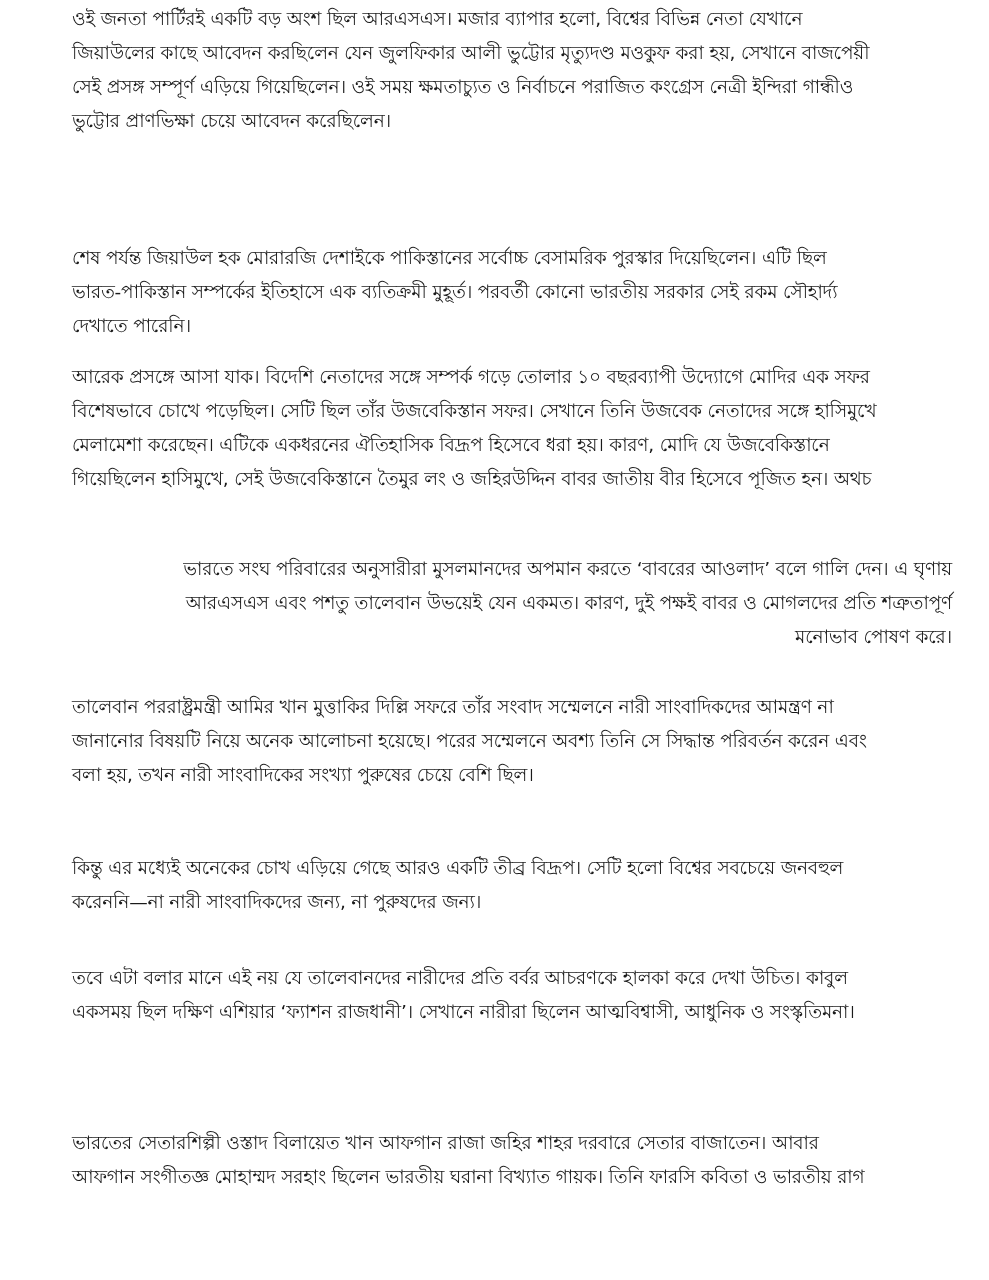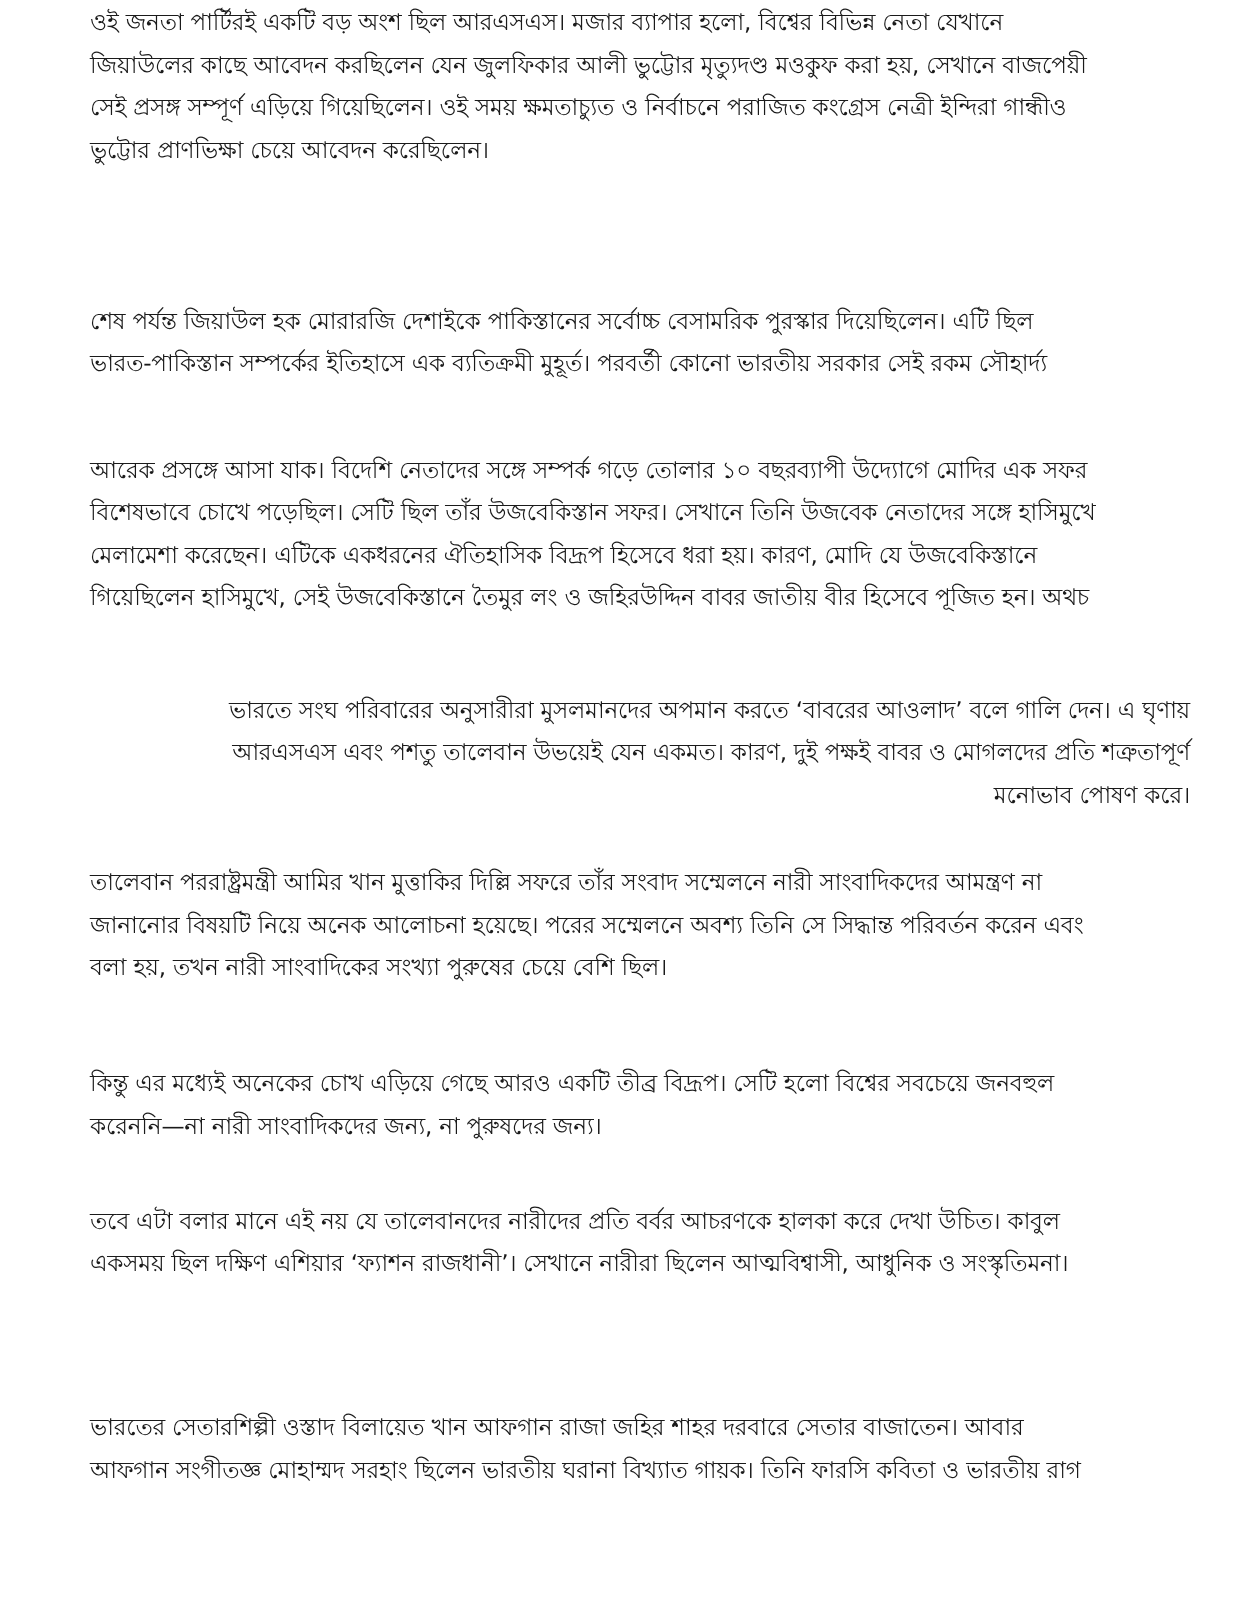--- a/index.html
+++ b/index.html
@@ -53,20 +53,21 @@
   <p class="para" id="p1">
     <span class="line">ওই জনতা পার্টিরই একটি বড় অংশ ছিল আরএসএস। মজার ব্যাপার হলো, বিশ্বের বিভিন্ন নেতা যেখানে</span>
     <span class="line">জিয়াউলের কাছে আবেদন করছিলেন যেন জুলফিকার আলী ভুট্টোর মৃত্যুদণ্ড মওকুফ করা হয়, সেখানে বাজপেয়ী</span>
     <span class="line">সেই প্রসঙ্গ সম্পূর্ণ এড়িয়ে গিয়েছিলেন। ওই সময় ক্ষমতাচ্যুত ও নির্বাচনে পরাজিত কংগ্রেস নেত্রী ইন্দিরা গান্ধীও</span>
     <span class="line">ভুট্টোর প্রাণভিক্ষা চেয়ে আবেদন করেছিলেন।</span>
   </p>
 
   <p class="para" id="p2">
     <span class="line">শেষ পর্যন্ত জিয়াউল হক মোরারজি দেশাইকে পাকিস্তানের সর্বোচ্চ বেসামরিক পুরস্কার দিয়েছিলেন। এটি ছিল</span>
     <span class="line">ভারত-পাকিস্তান সম্পর্কের ইতিহাসে এক ব্যতিক্রমী মুহূর্ত। পরবর্তী কোনো ভারতীয় সরকার সেই রকম সৌহার্দ্য</span>
+    <span class="line">দেখাতে পারেনি।</span>
   </p>
 
   <p class="para" id="p3">
     <span class="line">আরেক প্রসঙ্গে আসা যাক। বিদেশি নেতাদের সঙ্গে সম্পর্ক গড়ে তোলার ১০ বছরব্যাপী উদ্যোগে মোদির এক সফর</span>
     <span class="line">বিশেষভাবে চোখে পড়েছিল। সেটি ছিল তাঁর উজবেকিস্তান সফর। সেখানে তিনি উজবেক নেতাদের সঙ্গে হাসিমুখে</span>
     <span class="line">মেলামেশা করেছেন। এটিকে একধরনের ঐতিহাসিক বিদ্রূপ হিসেবে ধরা হয়। কারণ, মোদি যে উজবেকিস্তানে</span>
     <span class="line">গিয়েছিলেন হাসিমুখে, সেই উজবেকিস্তানে তৈমুর লং ও জহিরউদ্দিন বাবর জাতীয় বীর হিসেবে পূজিত হন। অথচ</span>
   </p>
 
   <p class="para" id="p4">

